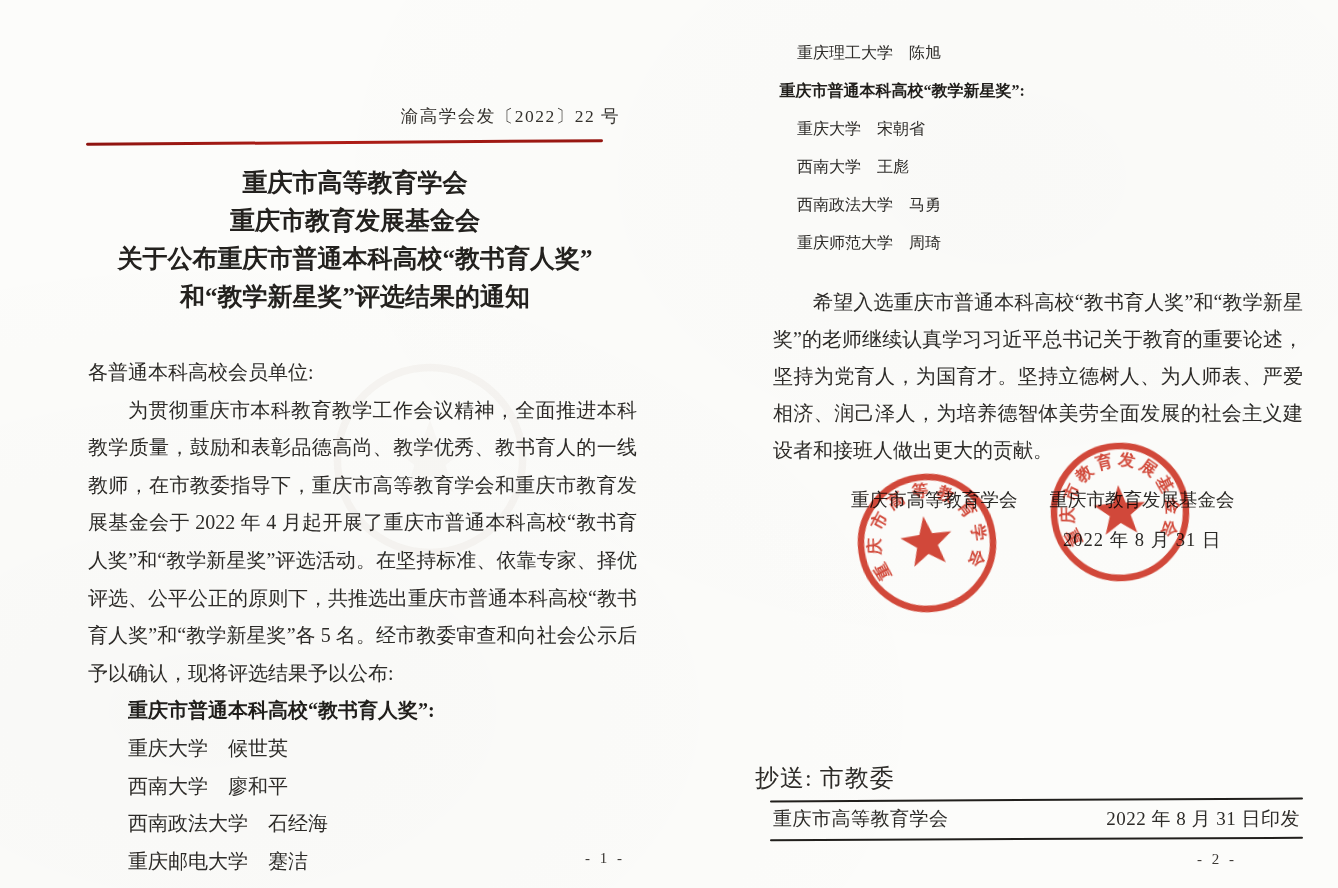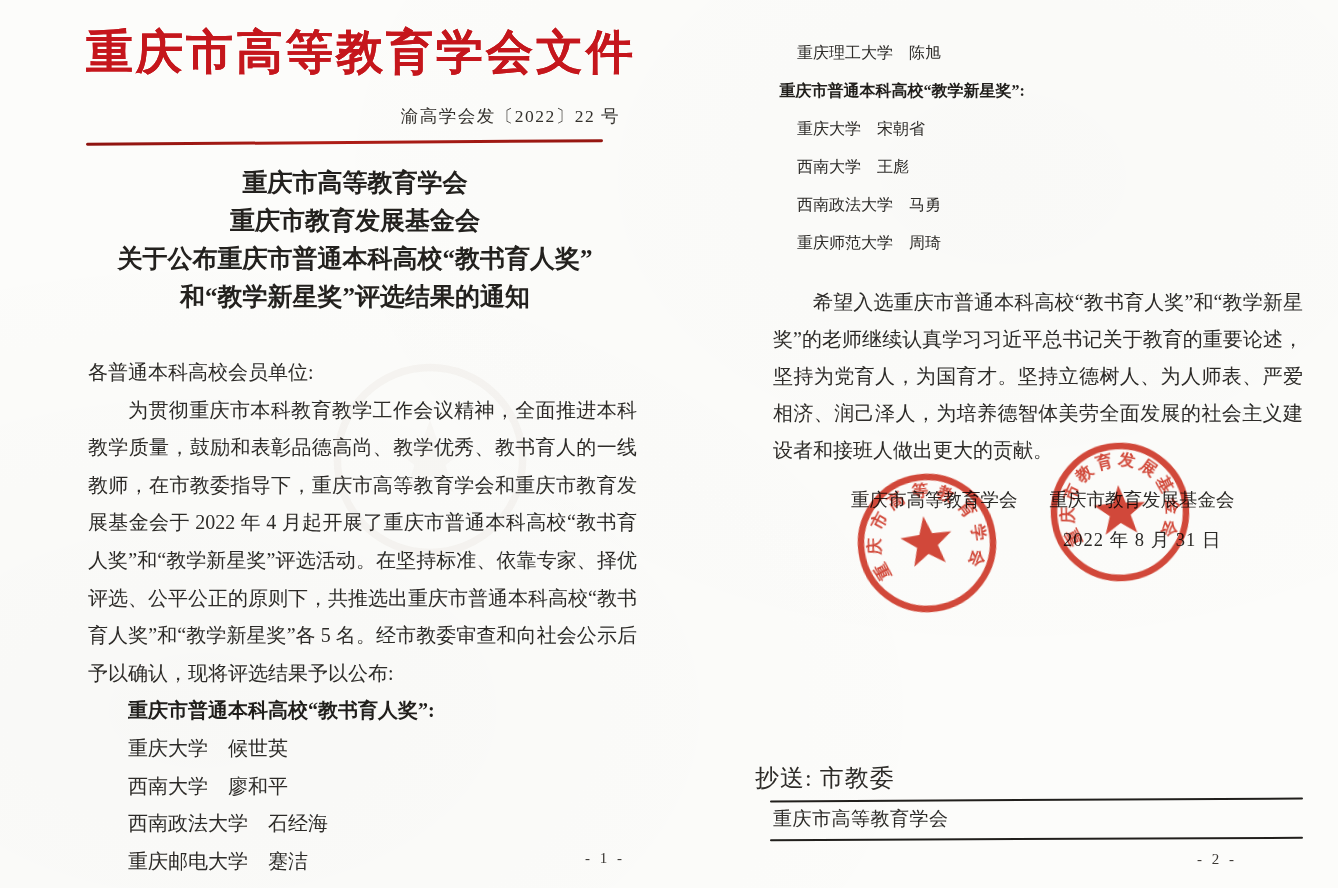--- a/index.html
+++ b/index.html
@@ -70,21 +70,20 @@
   .seal text { font-family:"Liberation Serif","DejaVu Serif",serif;
     font-weight:700; fill:#cf2e1d; font-size:16.5px; }
   .seal-1 text { letter-spacing:7px; }
   .seal-2 text { letter-spacing:4.2px; }
 </style>
 </head>
 <body>
 
 <div class="canvas">
 
-  <div class="abs letterhead">重庆市高等教育学会文件</div>
 
   <div class="abs doc-no">渝高学会发〔2022〕22 号</div>
 
   <div class="abs red-rule"></div>
 
   <svg class="abs bleed" viewBox="-75 -75 150 150" width="224" height="224">
     <circle r="62" fill="none" stroke="rgba(178,160,145,0.16)" stroke-width="5"></circle>
     <polygon points="0,-27 6.47,-8.9 25.68,-8.34 10.46,3.4 15.87,21.84 0,11 -15.87,21.84 -10.46,3.4 -25.68,-8.34 -6.47,-8.9" fill="rgba(178,160,145,0.10)"></polygon>
   </svg>
 
@@ -146,19 +145,20 @@
       <textPath href="#sealArc2">重庆市教育发展基金会</textPath>
     </text>
   </svg>
 
   <div class="abs cc-line">抄送: 市教委</div>
 
   <div class="abs foot-rule r1"></div>
 
   <div class="abs issuer-row">
     <span>重庆市高等教育学会</span>
+    <span>2022 年 8 月 31 日印发</span>
   </div>
 
   <div class="abs foot-rule r2"></div>
 
   <div class="abs pagenum2">- 2 -</div>
 
 </div>
 
 </body></html>

